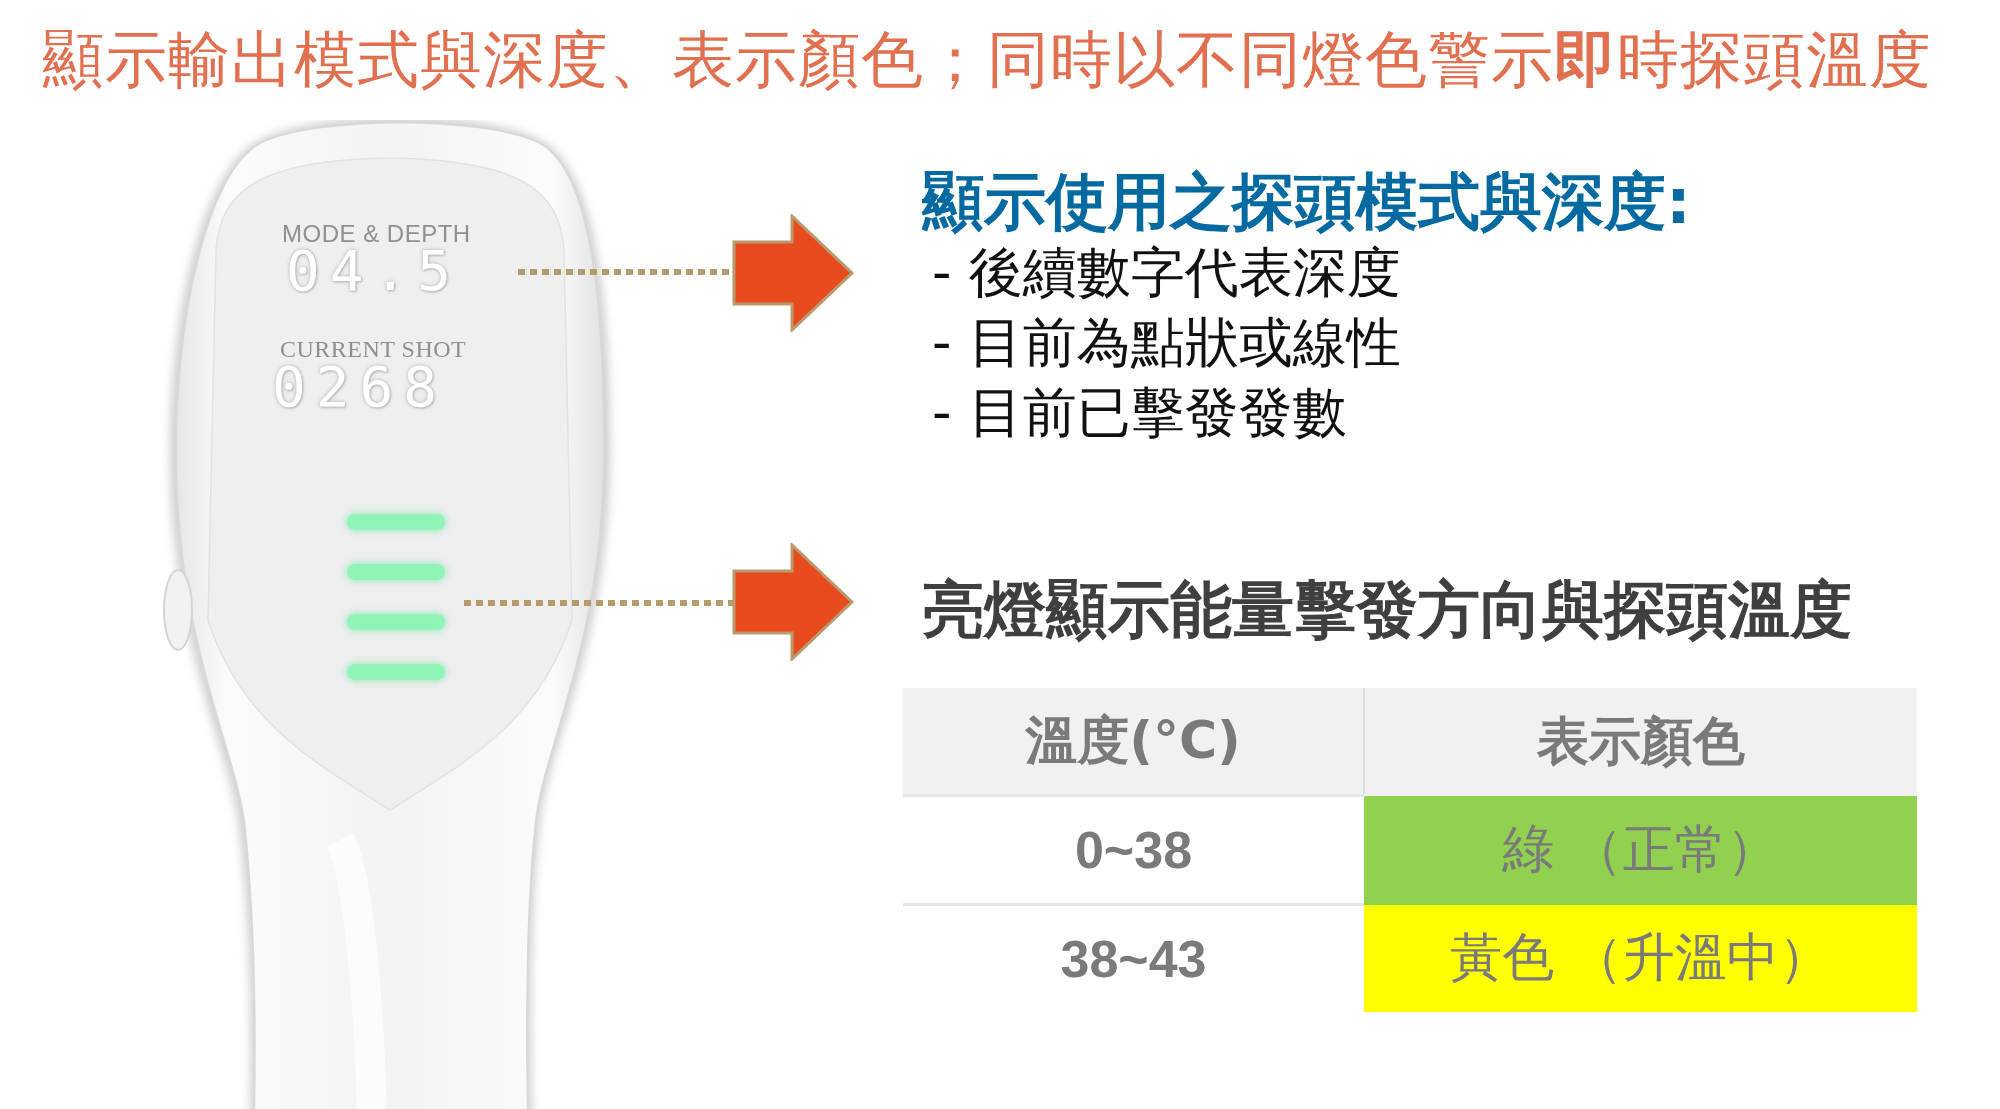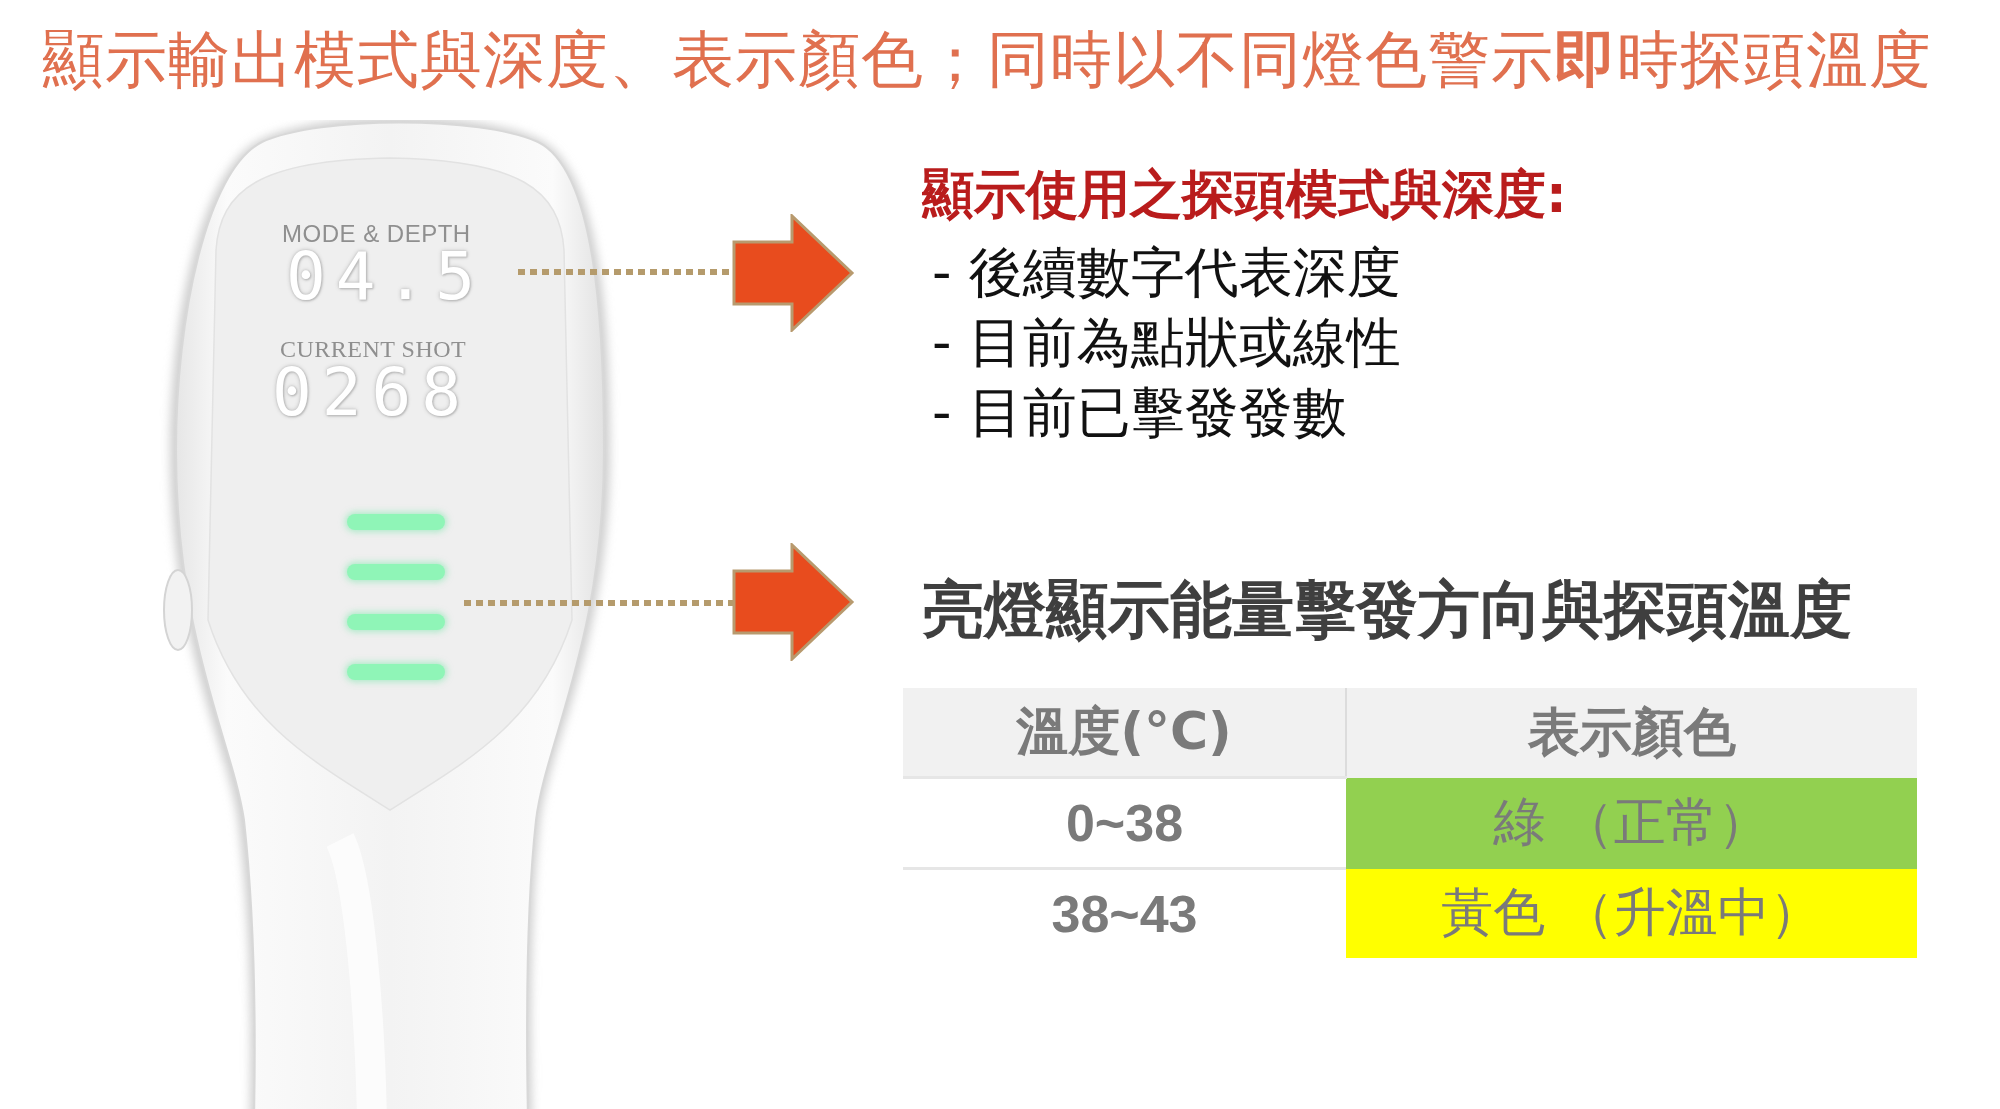--- a/index.html
+++ b/index.html
@@ -4,37 +4,37 @@
 <style>
   html,body{margin:0;padding:0;}
   body{width:2000px;height:1109px;background:#ffffff;position:relative;overflow:hidden;font-family:"DejaVu Sans","Liberation Sans",sans-serif;}
   .title{position:absolute;left:42px;top:18px;font-size:62px;color:#e0704f;letter-spacing:1px;white-space:nowrap;font-weight:normal;}
   .title .em{font-weight:bold;}
 
   
   .device{position:absolute;left:140px;top:120px;width:520px;height:1000px;}
   .device svg{position:absolute;left:0;top:0;}
   .lbl{position:absolute;font-family:"Liberation Sans","DejaVu Sans",sans-serif;color:#8f8f8f;font-size:24px;letter-spacing:0.5px;white-space:nowrap;}
-  .seg{position:absolute;font-family:"DejaVu Sans Mono","Liberation Mono",monospace;color:#ffffff;font-size:66px;letter-spacing:10px;white-space:nowrap;
+  .seg{position:absolute;font-family:"DejaVu Sans Mono","Liberation Mono",monospace;color:#ffffff;font-size:56px;letter-spacing:10px;white-space:nowrap;
        text-shadow:0 0 2px #c8c8c8,0 0 4px #bdbdbd,1px 1px 2px #b0b0b0;font-weight:300;}
   .led{position:absolute;width:98px;height:16px;border-radius:9px;background:#8ff5b7;box-shadow:0 0 6px 2px rgba(120,230,170,0.55);}
 
   
   .dots{position:absolute;height:6px;background:repeating-linear-gradient(90deg,#b59b6c 0 7px,transparent 7px 12px);}
   .arrow{position:absolute;}
 
   
-  .h1{position:absolute;left:922px;top:160px;font-size:52px;font-weight:bold;color:#b91c1c;white-space:nowrap;}
+  .h1{position:absolute;left:922px;top:160px;font-size:62px;font-weight:bold;color:#0369a1;white-space:nowrap;}
   .bullets{position:absolute;left:932px;top:238px;font-size:54px;color:#111;line-height:70px;}
   .bullets div{white-space:nowrap;}
   .h2{position:absolute;left:922px;top:568px;font-size:62px;font-weight:bold;color:#3f3f3f;white-space:nowrap;}
 
   
   .tbl{position:absolute;left:903px;top:688px;width:1014px;border-collapse:collapse;}
-  .tbl td,.tbl th{height:88px;text-align:center;font-size:52px;padding:0;}
+  .tbl td,.tbl th{height:88px;text-align:center;font-size:52px;padding:9px;}
   .tbl th{background:#f1f1f1;color:#7a7a7a;font-weight:bold;}
   .tbl th.c1{border-right:2px solid #dcdcdc;width:442px;}
   .tbl td.c1{color:#7a7a7a;font-weight:bold;border-top:3px solid #e6e6e6;background:#fff;font-family:"Liberation Sans","DejaVu Sans",sans-serif;}
   .tbl td.c2{font-weight:normal;}
 </style>
 </head>
 <body>
 
 <div class="title">
   <span>顯示輸出模式與深度、表示顏色；同時以不同燈色警示</span><span class="em">即</span><span>時探頭溫度</span>

